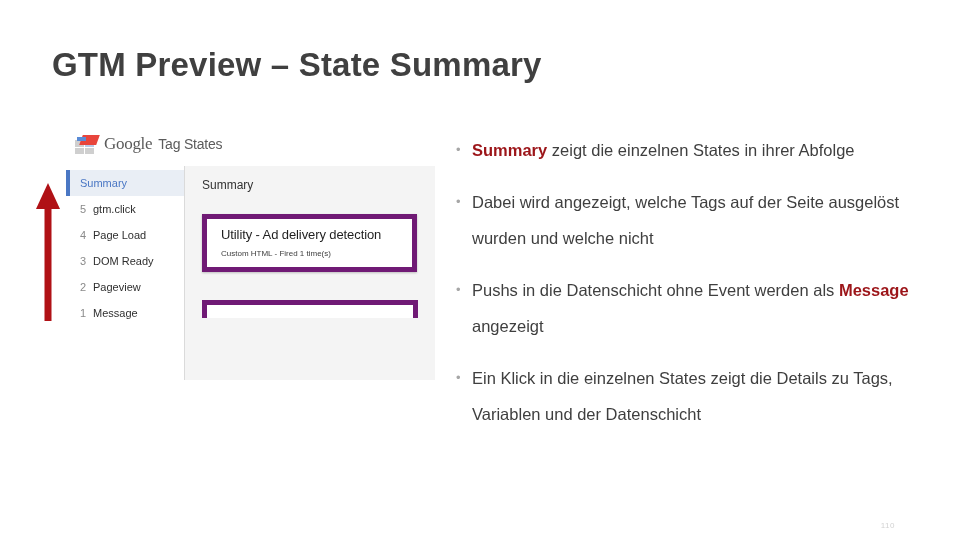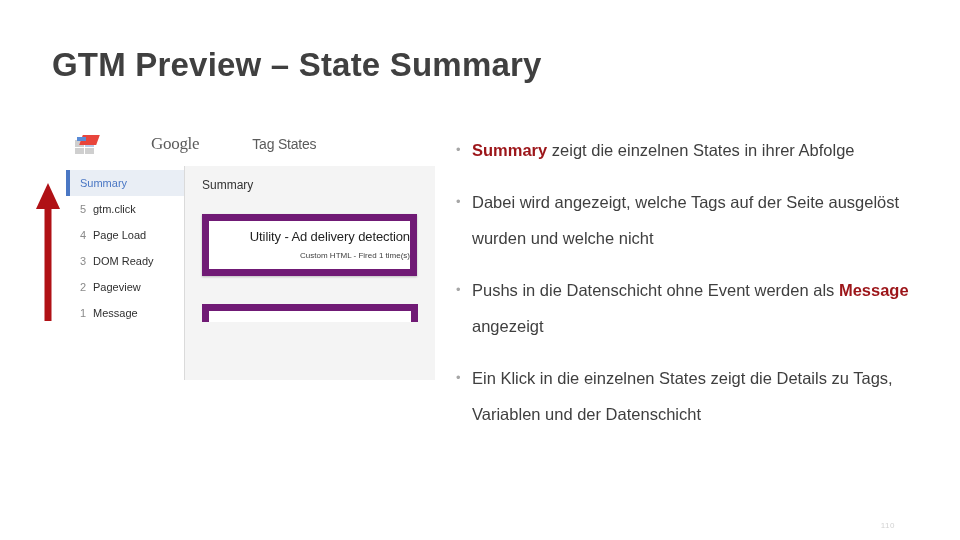--- a/index.html
+++ b/index.html
@@ -49,21 +49,20 @@
     font-family: "Liberation Sans", sans-serif;
   }
 
   #gtm-header {
     height: 44px;
     background: #ffffff;
     display: flex;
     align-items: center;
     padding-left: 9px;
     position: relative;
-    gap: 47px;
   }
 
   #gtm-logo-icon {
     width: 23px;
     height: 19px;
     position: relative;
     flex: none;
     margin-right: 6px;
   }
   #gtm-logo-icon .sq {
@@ -175,26 +174,25 @@
   }
 
   .gtm-section-heading {
     font-size: 14px;
     color: #5e82bf;
     margin-bottom: 11px;
   }
 
   .gtm-tag-card {
     background: #ffffff;
-    border: 7px solid #701a75;
+    border: 5px solid #701a75;
     box-shadow: 0 1px 2px rgba(0,0,0,0.22);
     width: 215px;
     padding: 8px 0 9px 14px;
     margin-bottom: 28px;
-    text-align: right;
   }
   .gtm-tag-name {
     font-size: 13px;
     color: #1f1f1f;
     letter-spacing: -0.1px;
     white-space: nowrap;
   }
   .gtm-tag-meta {
     font-size: 8px;
     color: #3d3d3d;

